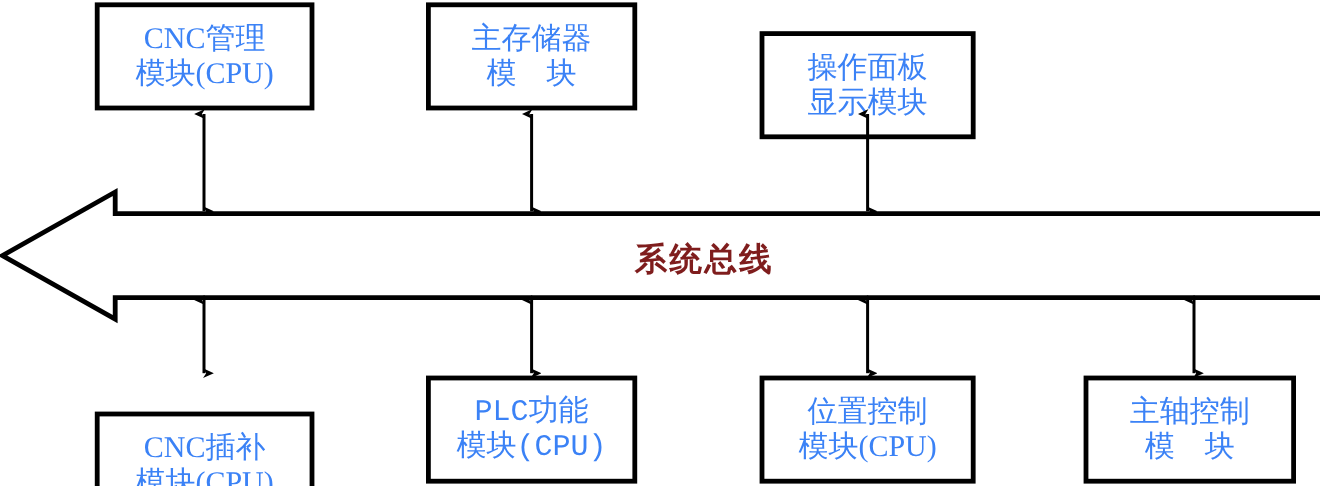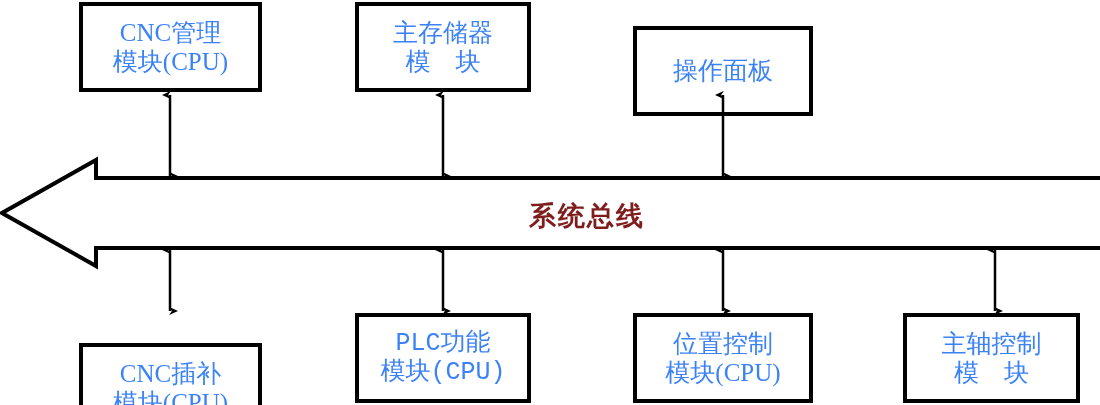--- a/index.html
+++ b/index.html
@@ -63,20 +63,21 @@
     <span class="node-line">模块(CPU)</span>
   </div>
 
   <div class="node-box" style="left:355px; top:2px; width:176px; height:90px;">
     <span class="node-line">主存储器</span>
     <span class="node-line wide">模    块</span>
   </div>
 
   <div class="node-box" style="left:633px; top:2px; width:180px; height:90px;margin-top:24px;">
     <span class="node-line">操作面板</span>
+    <span class="node-line">显示模块</span>
   </div>
 
   <div class="node-box" style="left:79px; top:313px; width:183px; height:90px;margin-top:30px;">
     <span class="node-line">CNC插补</span>
     <span class="node-line">模块(CPU)</span>
   </div>
 
   <div class="node-box" style="left:355px; top:313px; width:176px; height:90px;font-family:Liberation Mono, monospace;">
     <span class="node-line">PLC功能</span>
     <span class="node-line">模块(CPU)</span>

